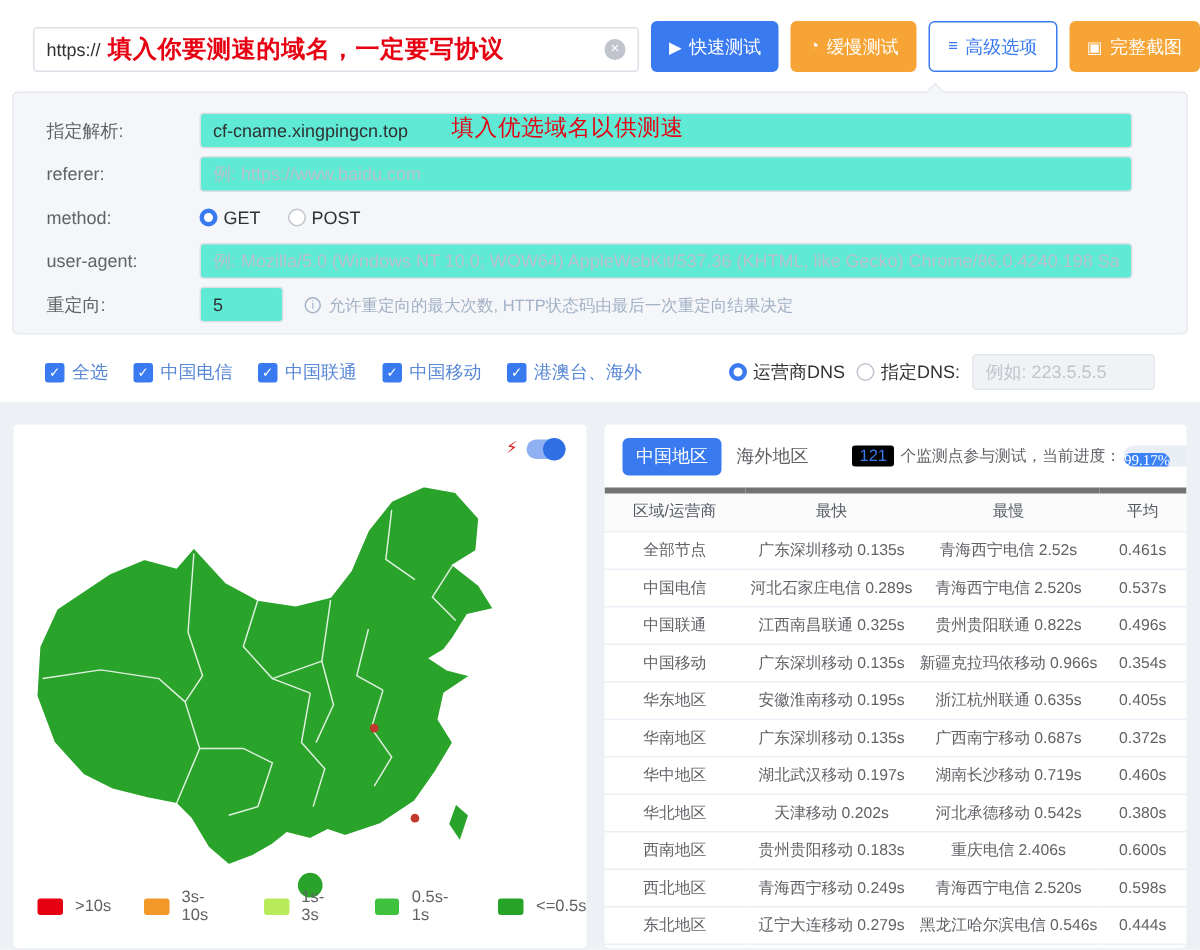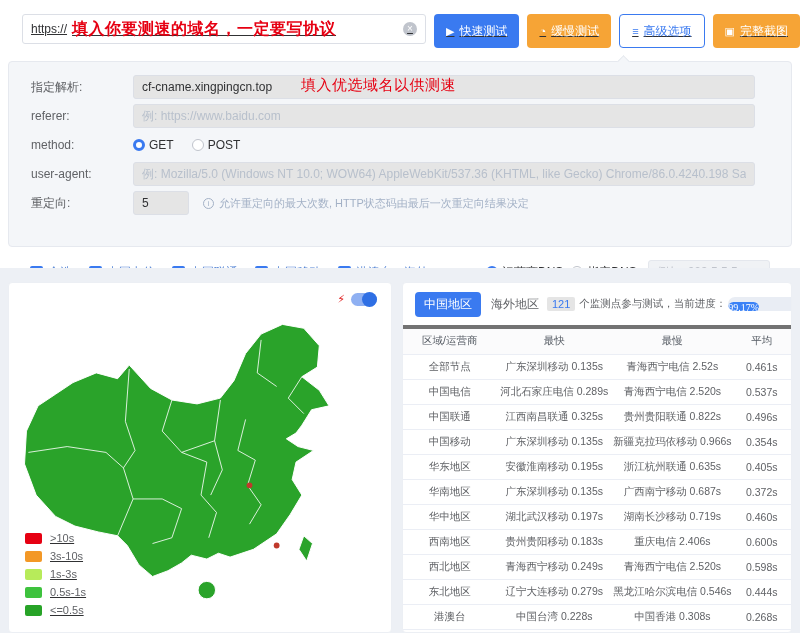--- a/index.html
+++ b/index.html
@@ -2,21 +2,21 @@
 <html><head>
 <meta charset="utf-8">
 <style>
   * { box-sizing: border-box; }
   html,body { margin:0; padding:0; }
   body {
     width:800px; height:633px; overflow:hidden; background:#fff;
     font-family:"Liberation Sans","DejaVu Sans",sans-serif; color:#303133;
   }
   
-  .topbar { display:flex; align-items:flex-start; gap:8px; padding:14px 0 0 22px;text-decoration:underline; }
+  .topbar { display:flex; align-items:flex-end; gap:8px; padding:14px 0 0 22px; }
   .url-box {
     width:404px; height:30px; border:1px solid #dcdfe6; border-radius:3px;
     display:flex; align-items:center; padding:0 8px; background:#fff;
   }
   .url-prefix { font-size:12px; color:#303133; margin-right:5px; white-space:nowrap; }
   .url-annotation { font-size:16px; font-weight:bold; color:#e60012; white-space:nowrap; letter-spacing:0.5px; }
   .clear-icon {
     margin-left:auto; width:14px; height:14px; border-radius:50%; background:#c0c4cc;
     color:#fff; font-size:10px; line-height:14px; text-align:center; flex:0 0 14px; cursor:pointer;
   }
@@ -24,32 +24,32 @@
     height:34px; border-radius:4px; font-size:12px; display:inline-flex; align-items:center;
     justify-content:center; gap:5px; padding:0 12px; border:none; cursor:pointer; white-space:nowrap;
   }
   .btn .bicon { font-size:11px; }
   .btn-blue   { background:#3a7af0; color:#fff; }
   .btn-orange { background:#f6a436; color:#fff; }
   .btn-outline{ background:#fff; border:1px solid #3a7af0; color:#3a7af0; }
   
   .advanced-panel {
     position:relative; margin:13px 8px 0; background:#f4f6f9; border:1px solid #e6e9ef;
-    border-radius:4px; padding:8px 0 26px;
+    border-radius:4px; padding:8px 0 2px;
   }
   .panel-notch {
     position:absolute; top:-5px; left:610px; width:9px; height:9px; background:#f4f6f9;
     border-left:1px solid #e6e9ef; border-top:1px solid #e6e9ef; transform:rotate(45deg);
   }
   .form-row { display:flex; align-items:center; margin:5px 0 5px 22px; min-height:24px; }
   .form-label { width:102px; flex:0 0 102px; font-size:12px; color:#606266; }
   .input-wrap { position:relative; flex:1; margin-right:36px; display:flex; }
   .form-input {
     width:100%; height:24px; border:1px solid #dcdfe6; border-radius:3px; font-size:12px;
-    padding:0 8px; color:#303133; background:#e5e5e5; outline:none;
+    padding:0 8px; color:#303133; background:#5eead4; outline:none;
     font-family:"Liberation Sans","DejaVu Sans",sans-serif;
   }
   .form-input::placeholder { color:#b8c0cc; }
   .resolve-annotation {
     position:absolute; left:168px; top:1px; font-size:15px; font-weight:normal; color:#e60012;
     white-space:nowrap; pointer-events:none; letter-spacing:0.5px;
   }
   .radio-group { display:flex; align-items:center; gap:18px; font-size:12px; }
   .radio-item { display:flex; align-items:center; gap:4px; cursor:pointer; }
   .radio-dot { width:12px; height:12px; border-radius:50%; border:1px solid #c0c4cc; background:#fff; }
@@ -80,34 +80,34 @@
     position:absolute; top:268px; left:0; right:0; bottom:0; background:#edf0f5;
     padding:14px 8px 0; display:flex; gap:10px;
   }
   .card { background:#fff; border-radius:4px; border:1px solid #eceff4; }
   .map-card { width:384px; position:relative; overflow:hidden; }
   .map-toggle-row { position:absolute; top:10px; right:14px; display:flex; align-items:center; gap:6px; z-index:2; }
   .flash-icon { color:#e02020; font-size:11px; line-height:1; }
   .toggle { width:26px; height:13px; border-radius:7px; background:#8fb0f2; position:relative; cursor:pointer; }
   .toggle-knob { position:absolute; right:0; top:-1px; width:15px; height:15px; border-radius:50%; background:#2f6fe4; }
   .map-svg { position:absolute; left:2px; top:22px; width:380px; height:320px; }
-  .legend { position:absolute; left:16px; bottom:16px; display:flex; flex-direction:column; gap:6px; z-index:2;text-decoration:underline; }
+  .legend { position:absolute; left:16px; bottom:16px; display:flex; flex-direction:row; gap:22px; z-index:2; }
   .legend-item { display:flex; align-items:center; gap:8px; }
   .legend-swatch { width:17px; height:11px; border-radius:2px; }
   .legend-label { font-size:11px; color:#606266; }
   
   .results-card { flex:1; overflow:hidden; padding-top:9px; }
   .results-header { display:flex; align-items:center; padding:0 10px 0 12px; height:24px; }
   .tab-active {
     background:#3a7af0; color:#fff; border-radius:4px; padding:4px 9px; font-size:12px;
     cursor:pointer; white-space:nowrap;
   }
   .tab-inactive { color:#606266; font-size:12px; margin-left:10px; cursor:pointer; white-space:nowrap; }
   .count-badge {
-    margin-left:8px; background:#e5e5e5; color:#3a7af0; font-size:11px; padding:1px 5px;
+    margin-left:29px; background:#000000; color:#3a7af0; font-size:11px; padding:1px 5px;
     border-radius:2px; white-space:nowrap;
   }
   .progress-text { font-size:10.5px; color:#606266; margin-left:4px; white-space:nowrap; }
   .progress-track {
     width:118px; height:14px; border-radius:7px; background:#e9edf4; overflow:hidden; margin-left:2px; flex:0 0 118px;
   }
   .progress-fill {
     height:100%; background:#3b82f6; color:#fff; font-size:10px; line-height:14px; text-align:center;
     border-radius:7px;
     font-family:Liberation Serif, serif;
@@ -354,20 +354,26 @@
             <td>广西南宁移动 0.687s</td>
             <td>0.372s</td>
           </tr>
           <tr>
             <td>华中地区</td>
             <td>湖北武汉移动 0.197s</td>
             <td>湖南长沙移动 0.719s</td>
             <td>0.460s</td>
           </tr>
           <tr>
+            <td>华北地区</td>
+            <td>天津移动 0.202s</td>
+            <td>河北承德移动 0.542s</td>
+            <td>0.380s</td>
+          </tr>
+          <tr>
             <td>西南地区</td>
             <td>贵州贵阳移动 0.183s</td>
             <td>重庆电信 2.406s</td>
             <td>0.600s</td>
           </tr>
           <tr>
             <td>西北地区</td>
             <td>青海西宁移动 0.249s</td>
             <td>青海西宁电信 2.520s</td>
             <td>0.598s</td>

